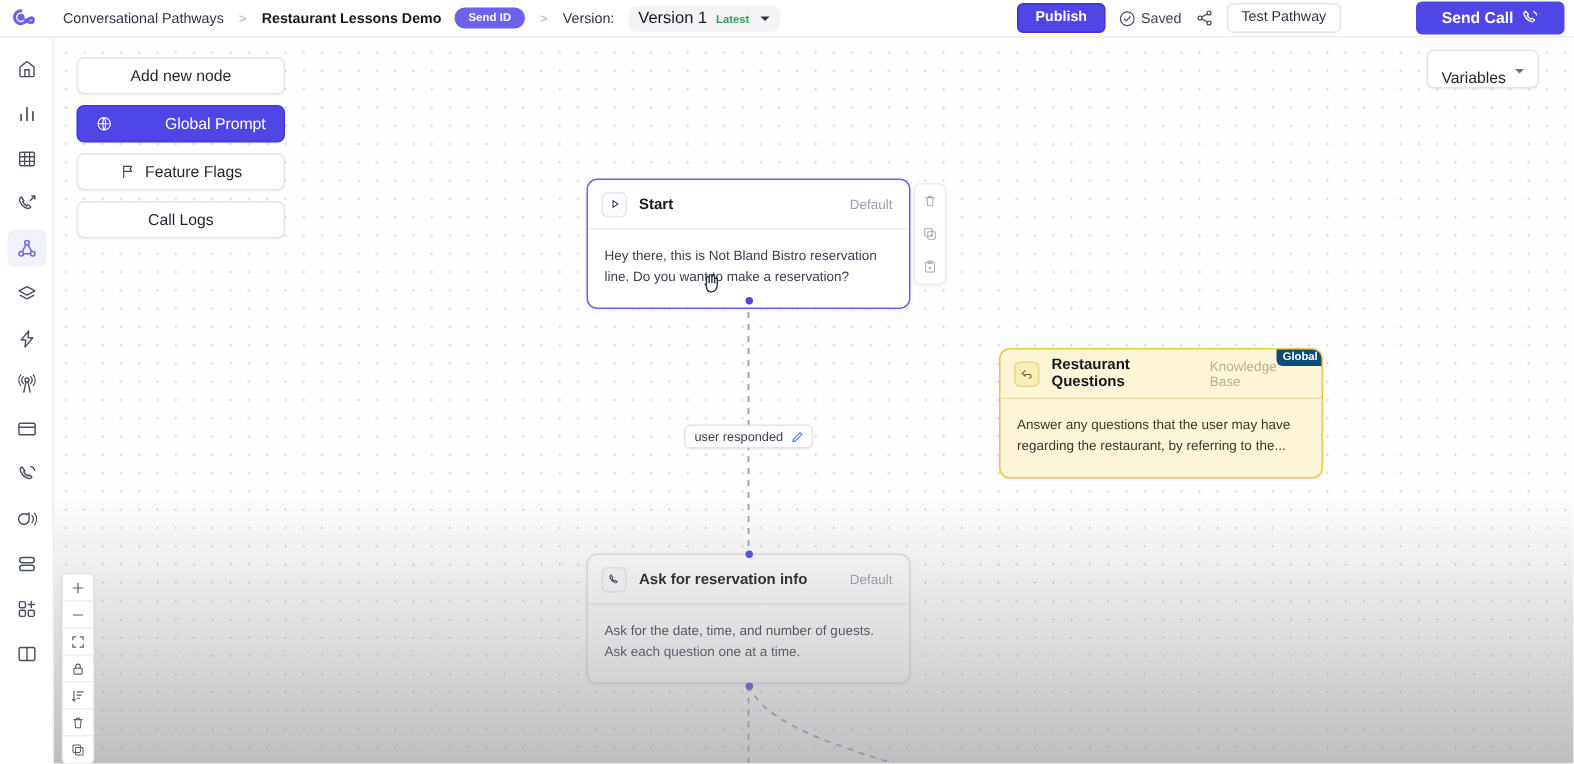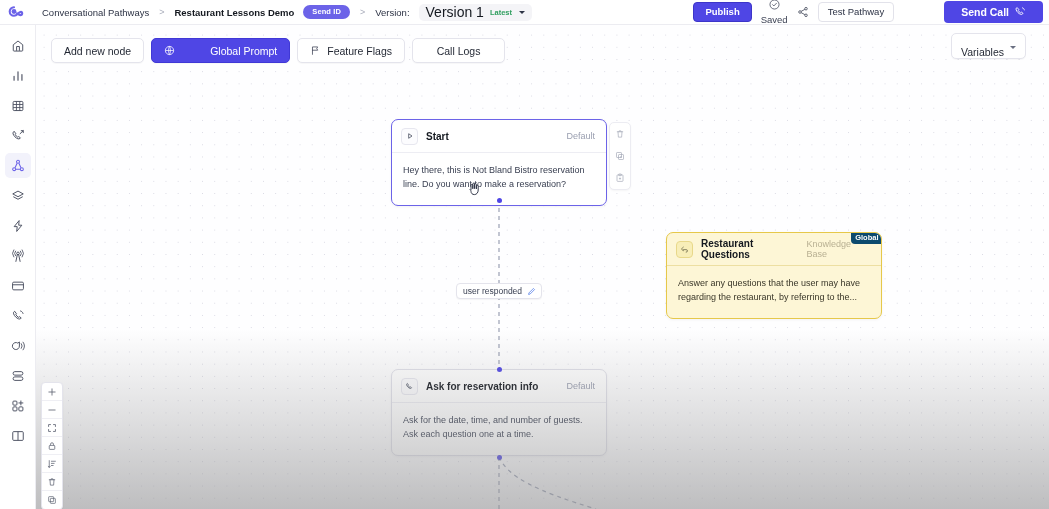--- a/index.html
+++ b/index.html
@@ -42,38 +42,38 @@
     font-size: 7.5px; font-weight: bold;
     border-radius: 9px; padding: 3px 9px 3.5px;
     letter-spacing: .1px; border: none; cursor: pointer; line-height: 1;
   }
   .version-label { font-size: 9.5px; color: #2d3345; }
   .version-pill {
     display: flex; align-items: center; gap: 6px;
     background: #f4f4f7; border-radius: 5px;
     padding: 3px 7px; height: 17px;
   }
-  .version-name { font-size: 14px; color: #14181f; }
+  .version-name { font-size: 11px; color: #14181f; }
   .version-latest { font-size: 7.5px; color: #2f9e5e; font-weight: bold; }
   .caret-down {
     width: 0; height: 0; border-left: 3px solid transparent;
     border-right: 3px solid transparent; border-top: 3.5px solid #2d3345;
     margin-left: 1px;
   }
 
   .top-actions {
     display: flex; align-items: center; gap: 9px;
     padding-right: 6px; height: 25px; flex: 0 0 auto;
   }
   .btn-publish {
     background: #4f46e5; color: #fff; font-size: 9.5px; font-weight: bold;
     border: 1px solid #3d35c9; border-radius: 4px;
     padding: 4px 11px; cursor: pointer; line-height: 1;
   }
-  .saved-wrap { display: flex; align-items: center; gap: 4px; cursor: default; flex-direction: column; }
+  .saved-wrap { display: flex; align-items: flex-end; gap: 4px; cursor: default; }
   .saved-text { font-size: 9.5px; color: #3c4254; }
   .icon-btn { background: none; border: none; cursor: pointer;
               display: flex; align-items: center; justify-content: center; padding: 0; }
   .btn-test {
     background: #fff; color: #2d3345; font-size: 9.5px;
     border: 1px solid #e2e2ea; border-radius: 4px;
     padding: 4px 9px; cursor: pointer; line-height: 1; white-space: nowrap;
   }
   .btn-sendcall {
     background: #4f46e5; color: #fff; font-size: 10.5px; font-weight: bold;
@@ -108,21 +108,21 @@
   }
   .canvas-fade {
     position: absolute; left: 0; bottom: 0; width: 1013px; height: 180px;
     background: linear-gradient(to bottom, rgba(150,150,152,0) 0%, rgba(150,150,152,0.33) 55%, rgba(150,150,152,0.62) 100%);
     pointer-events: none; z-index: 20;
   }
 
   
   .tool-col {
     position: absolute; left: 15px; top: 13px;
-    display: flex; gap: 7px; z-index: 12;
+    display: flex; flex-direction: column; gap: 7px; z-index: 12;
   }
   .tool-btn {
     background: #ffffff; border: 1px solid #e4e4ec; border-radius: 5px;
     height: 25px; min-width: 93px; padding: 0 12px;
     font-size: 10.5px; color: #1f2430; cursor: pointer;
     display: flex; align-items: center; justify-content: center; gap: 6px;
     box-shadow: 0 1px 1px rgba(20,24,31,.03);
   }
   .tool-btn.primary {
     background: #4f46e5; border-color: #4038d6; color: #ffffff; font-weight: normal; gap: 35px;

